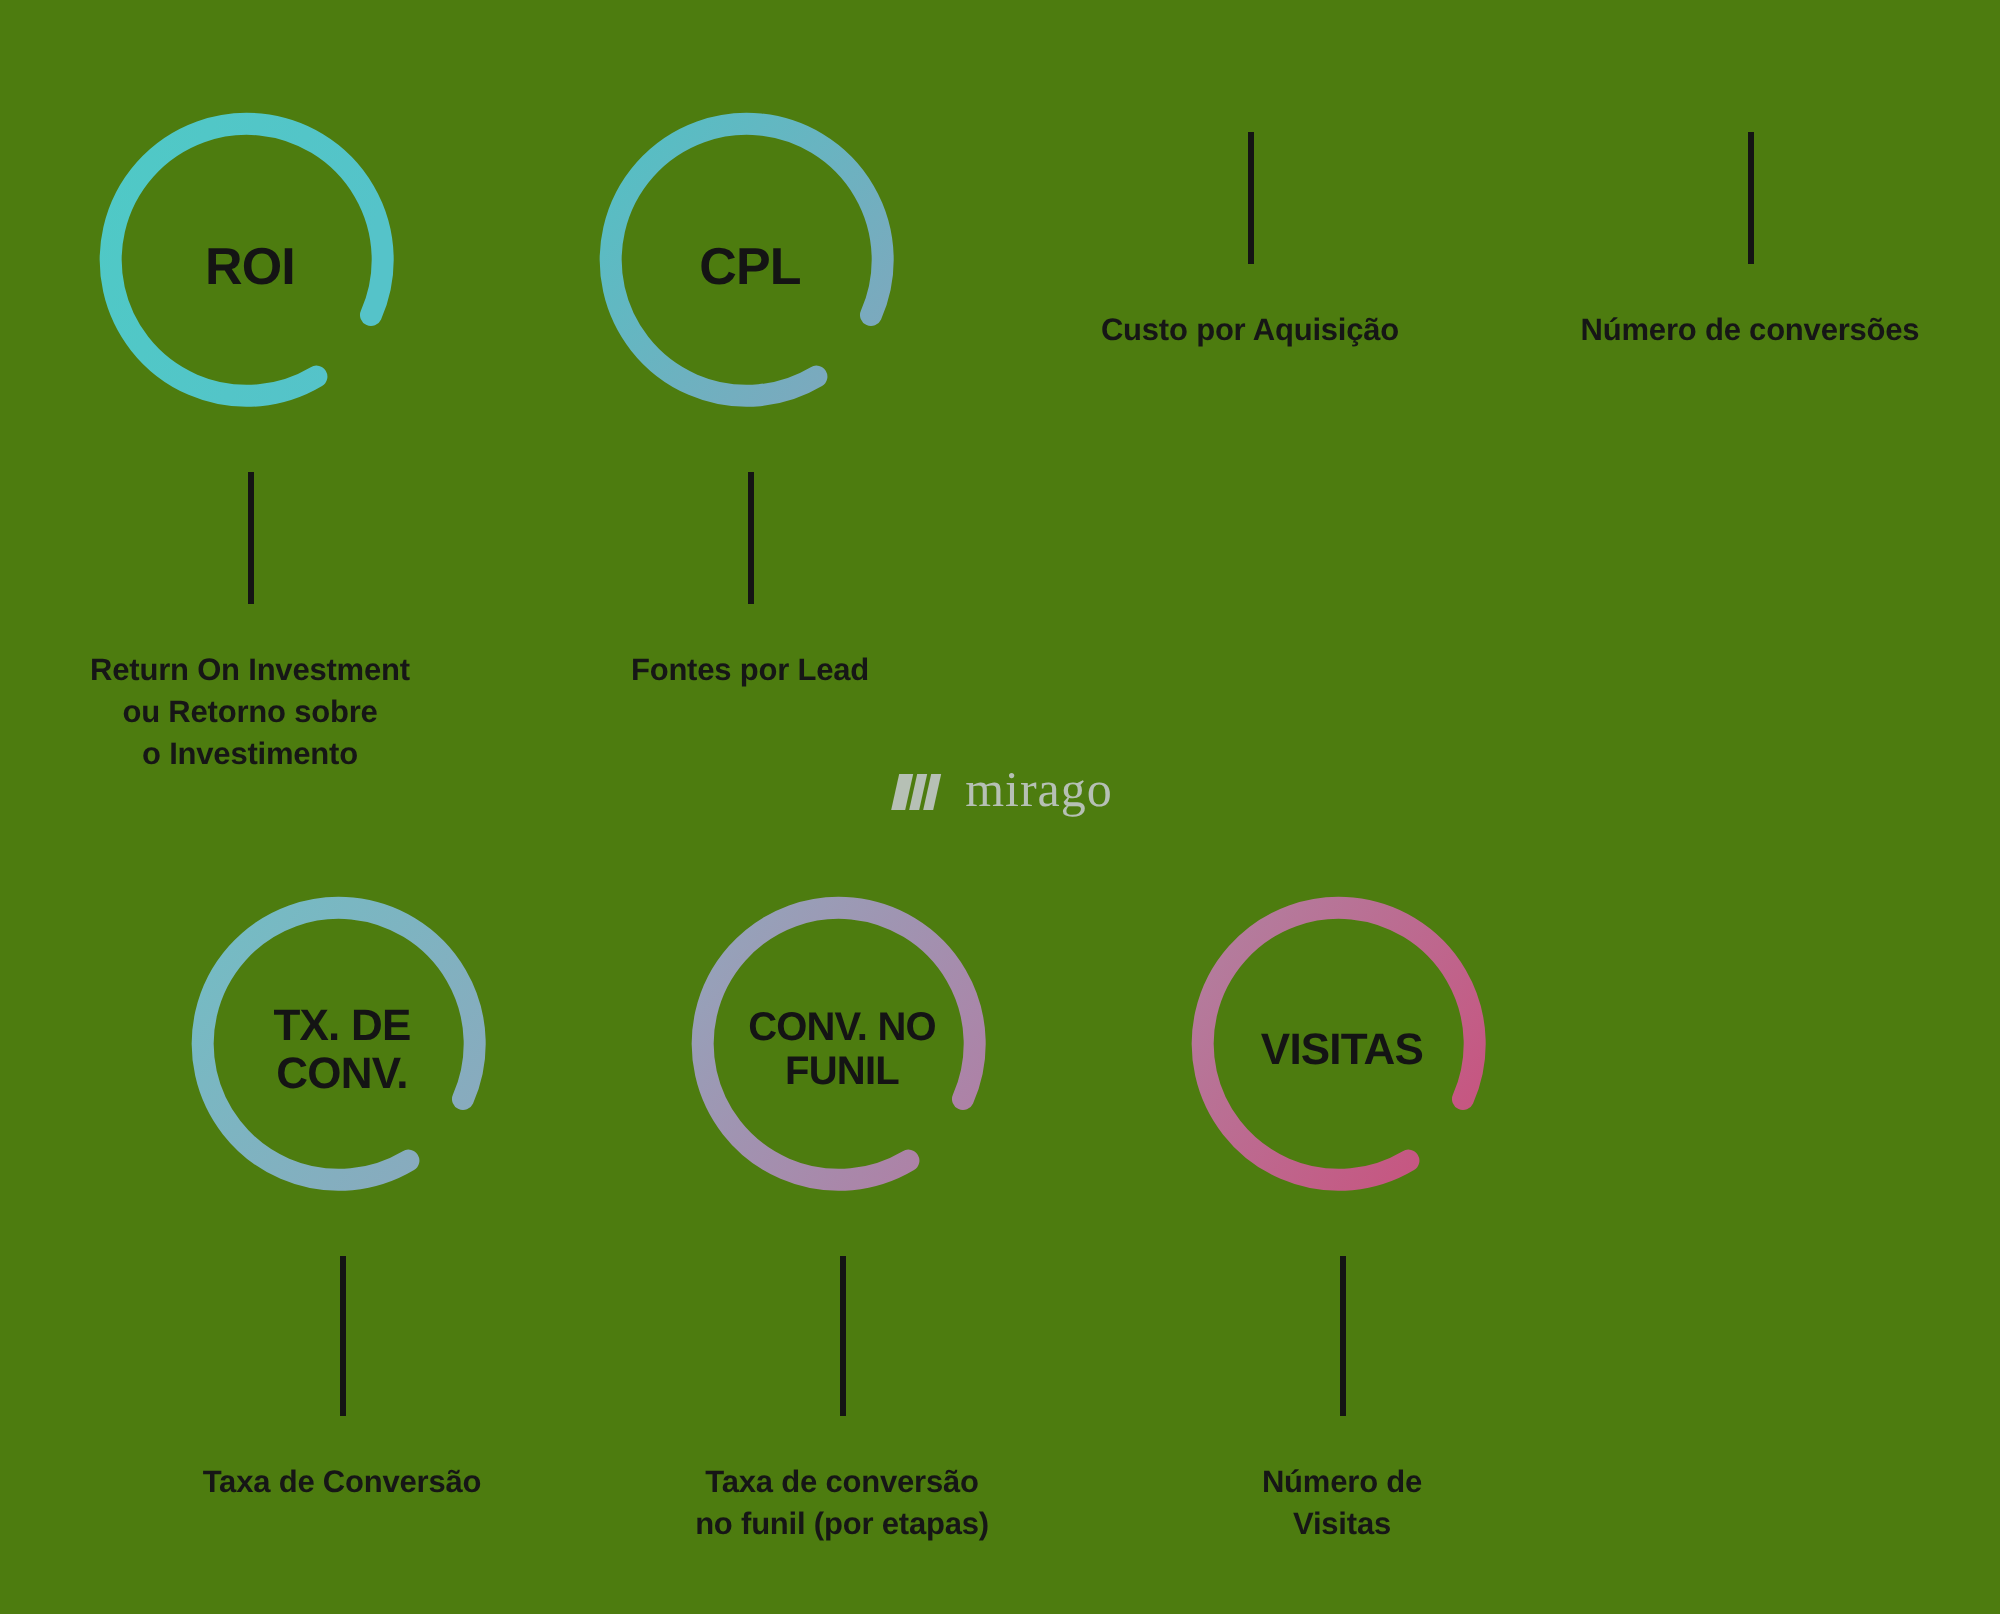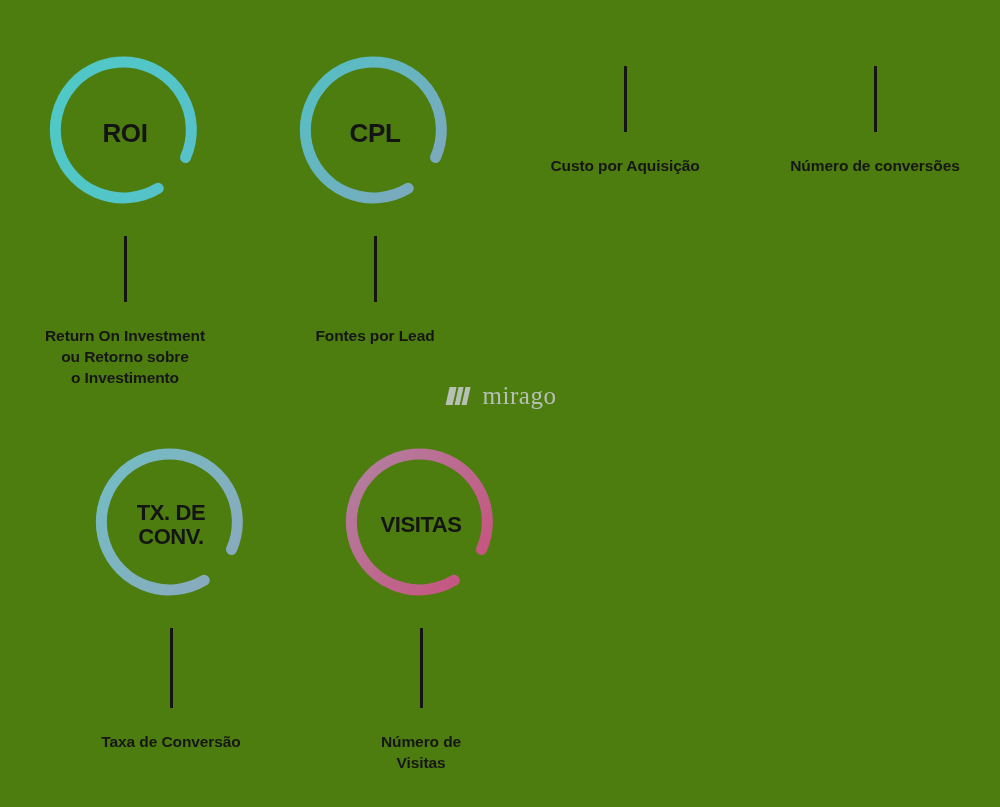--- a/index.html
+++ b/index.html
@@ -200,20 +200,38 @@
           </defs>
           <path d="M 145.5 109.5 A 68 68 0 1 0 118.2 140.3" fill="none" stroke="url(#g-txc)" stroke-width="11" stroke-linecap="round"></path>
         </svg>
         <div class="ring-label small">TX. DE
 CONV.</div>
       </div>
       <div class="stem stem-2"></div>
       <div class="caption">Taxa de Conversão</div>
     </div>
 
+    <div class="metric-col">
+      <div class="ring-wrap">
+        <svg viewBox="0 0 170 170">
+          <defs>
+            <linearGradient id="g-cnf" x1="0" y1="0.1" x2="1" y2="0.9">
+              <stop offset="0%" stop-color="#94a4bb"></stop>
+              <stop offset="100%" stop-color="#b07ea4"></stop>
+            </linearGradient>
+          </defs>
+          <path d="M 145.5 109.5 A 68 68 0 1 0 118.2 140.3" fill="none" stroke="url(#g-cnf)" stroke-width="11" stroke-linecap="round"></path>
+        </svg>
+        <div class="ring-label tiny">CONV. NO
+FUNIL</div>
+      </div>
+      <div class="stem stem-2"></div>
+      <div class="caption">Taxa de conversão
+no funil (por etapas)</div>
+    </div>
 
     <div class="metric-col">
       <div class="ring-wrap">
         <svg viewBox="0 0 170 170">
           <defs>
             <linearGradient id="g-vis" x1="0" y1="0.1" x2="1" y2="0.9">
               <stop offset="0%" stop-color="#b27f9f"></stop>
               <stop offset="100%" stop-color="#c8527e"></stop>
             </linearGradient>
           </defs>

